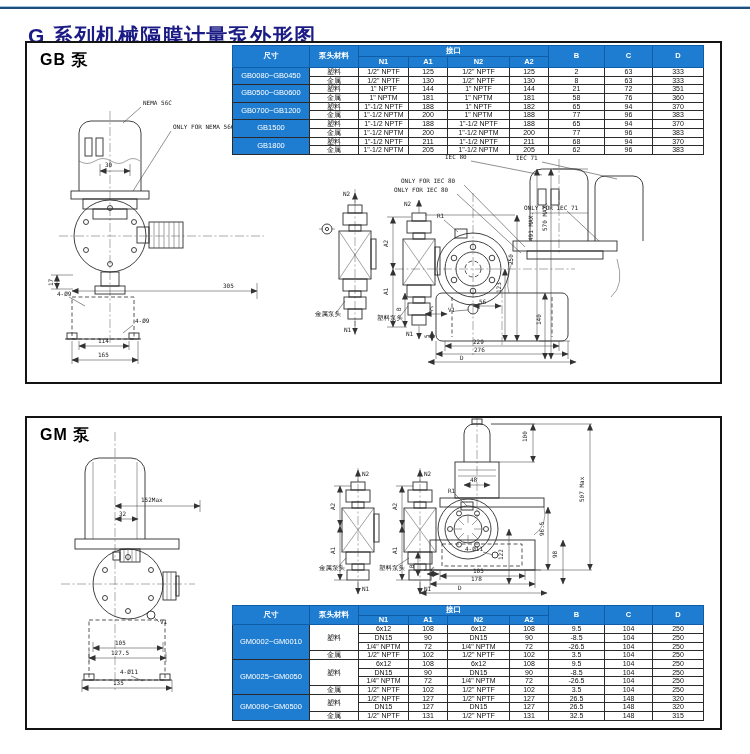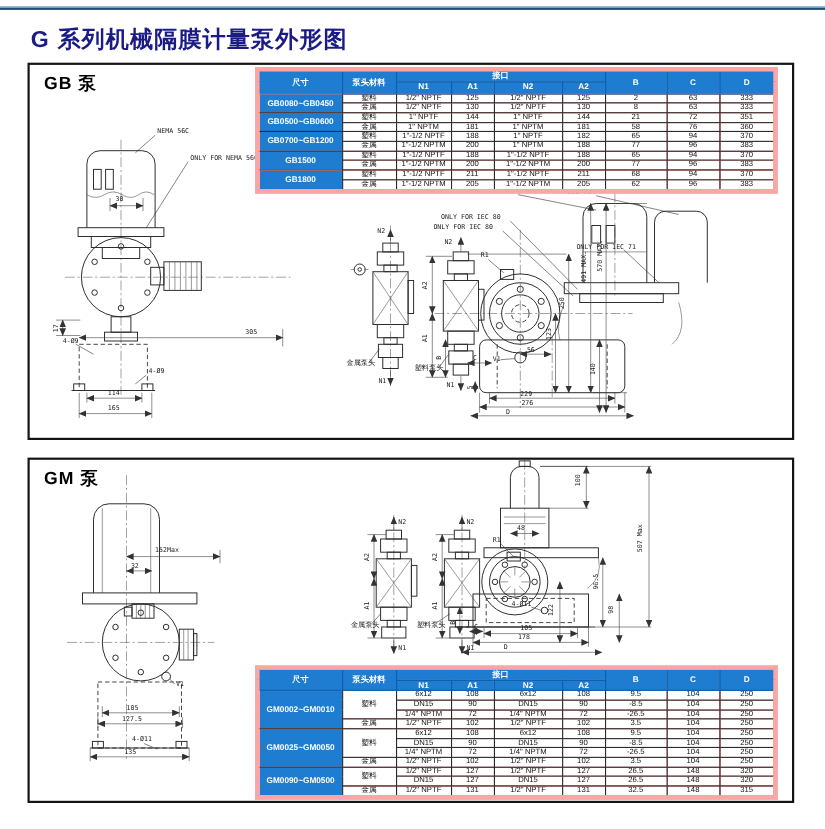--- a/index.html
+++ b/index.html
@@ -2,28 +2,28 @@
 <html><head>
 <meta charset="utf-8">
 <style>
 *{margin:0;padding:0;box-sizing:border-box}
 html,body{width:750px;height:754px;background:#fff}
 body{font-family:"Liberation Sans","DejaVu Sans",sans-serif;position:relative;overflow:hidden}
 .page{position:absolute;left:0;top:0;width:750px;height:573px;background:#fff}
 .top-rule{position:absolute;left:0;top:6px;width:750px;height:3px;background:#1f4e79;border-top:1px solid #9dc3e6}
 .title{position:absolute;left:28px;top:22px;font-size:21px;font-weight:bold;color:#1b1b86;letter-spacing:1px;white-space:nowrap}
 .panel{position:absolute;left:25px;width:697px;border:2px solid #141414;background:#fff}
-.panel.gb{top:57px;height:343px}
+.panel.gb{top:41px;height:343px}
 .panel.gm{top:416px;height:314px}
 .plabel{position:absolute;left:13px;top:7px;font-size:16px;font-weight:bold;color:#000;letter-spacing:1px;z-index:3}
 .panel svg{position:absolute;left:0;top:0;z-index:1}
-table.spec{position:absolute;border-collapse:collapse;table-layout:fixed;background:#fca5a5;z-index:2;border:4px solid #fca5a5}
+table.spec{position:absolute;border-collapse:collapse;table-layout:fixed;background:#15803d;z-index:2;border:1px solid #fca5a5}
 table.spec th{background:#1e7dd0;color:#fff;font-weight:bold;border:1px solid #0f5ca8;font-size:7.5px;padding:0;text-align:center;line-height:1.15}
 table.spec td{border:1px solid #2a2a2a;font-size:7px;color:#101010;text-align:center;padding:0;white-space:nowrap;overflow:hidden;line-height:1.1;background:#fff}
-table.spec td.size-cell{background:#1e7dd0;color:#fff;font-weight:bold;font-size:7.5px}
+table.spec td.size-cell{background:#1e7dd0;color:#fff;font-weight:normal;font-size:7.5px}
 #gb-table{left:205px;top:2px;width:471px}
 #gb-table th{height:11px}
 #gb-table td{height:8px}
 #gm-table{left:205px;top:187px;width:471px}
 #gm-table th{height:8px}
 #gm-table td{height:8px}
 .ln path,.ln rect,.ln circle,.ln line{stroke:#2d2d2d;stroke-width:.9;fill:none}
 .ln .thin{stroke-width:.55;stroke:#555}
 .ln .dash{stroke-dasharray:4 2.5;stroke-width:.8}
 .ln .cl{stroke-dasharray:9 2.5 2 2.5;stroke-width:.55;stroke:#666}

